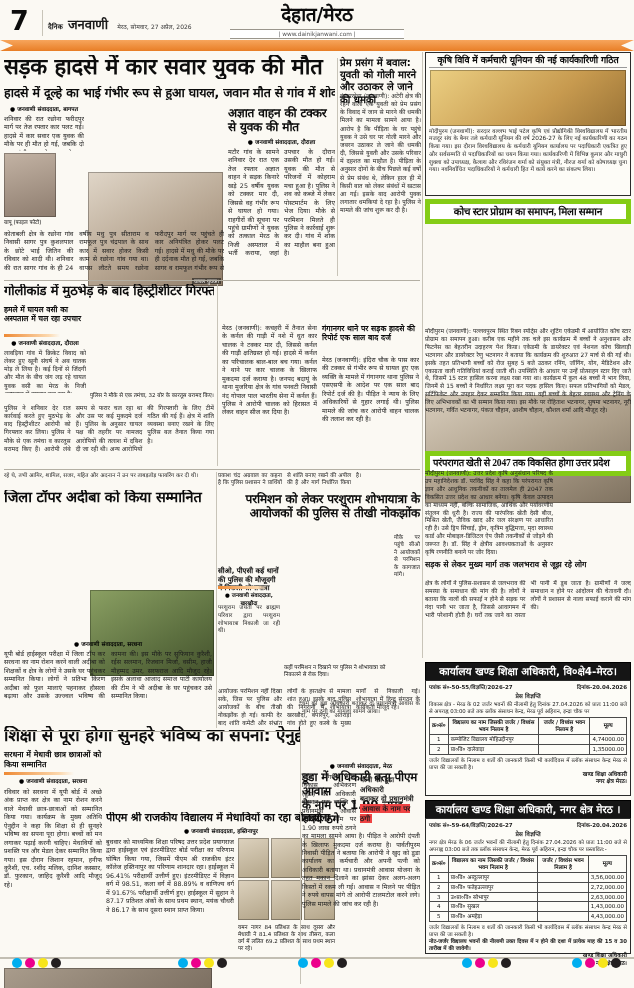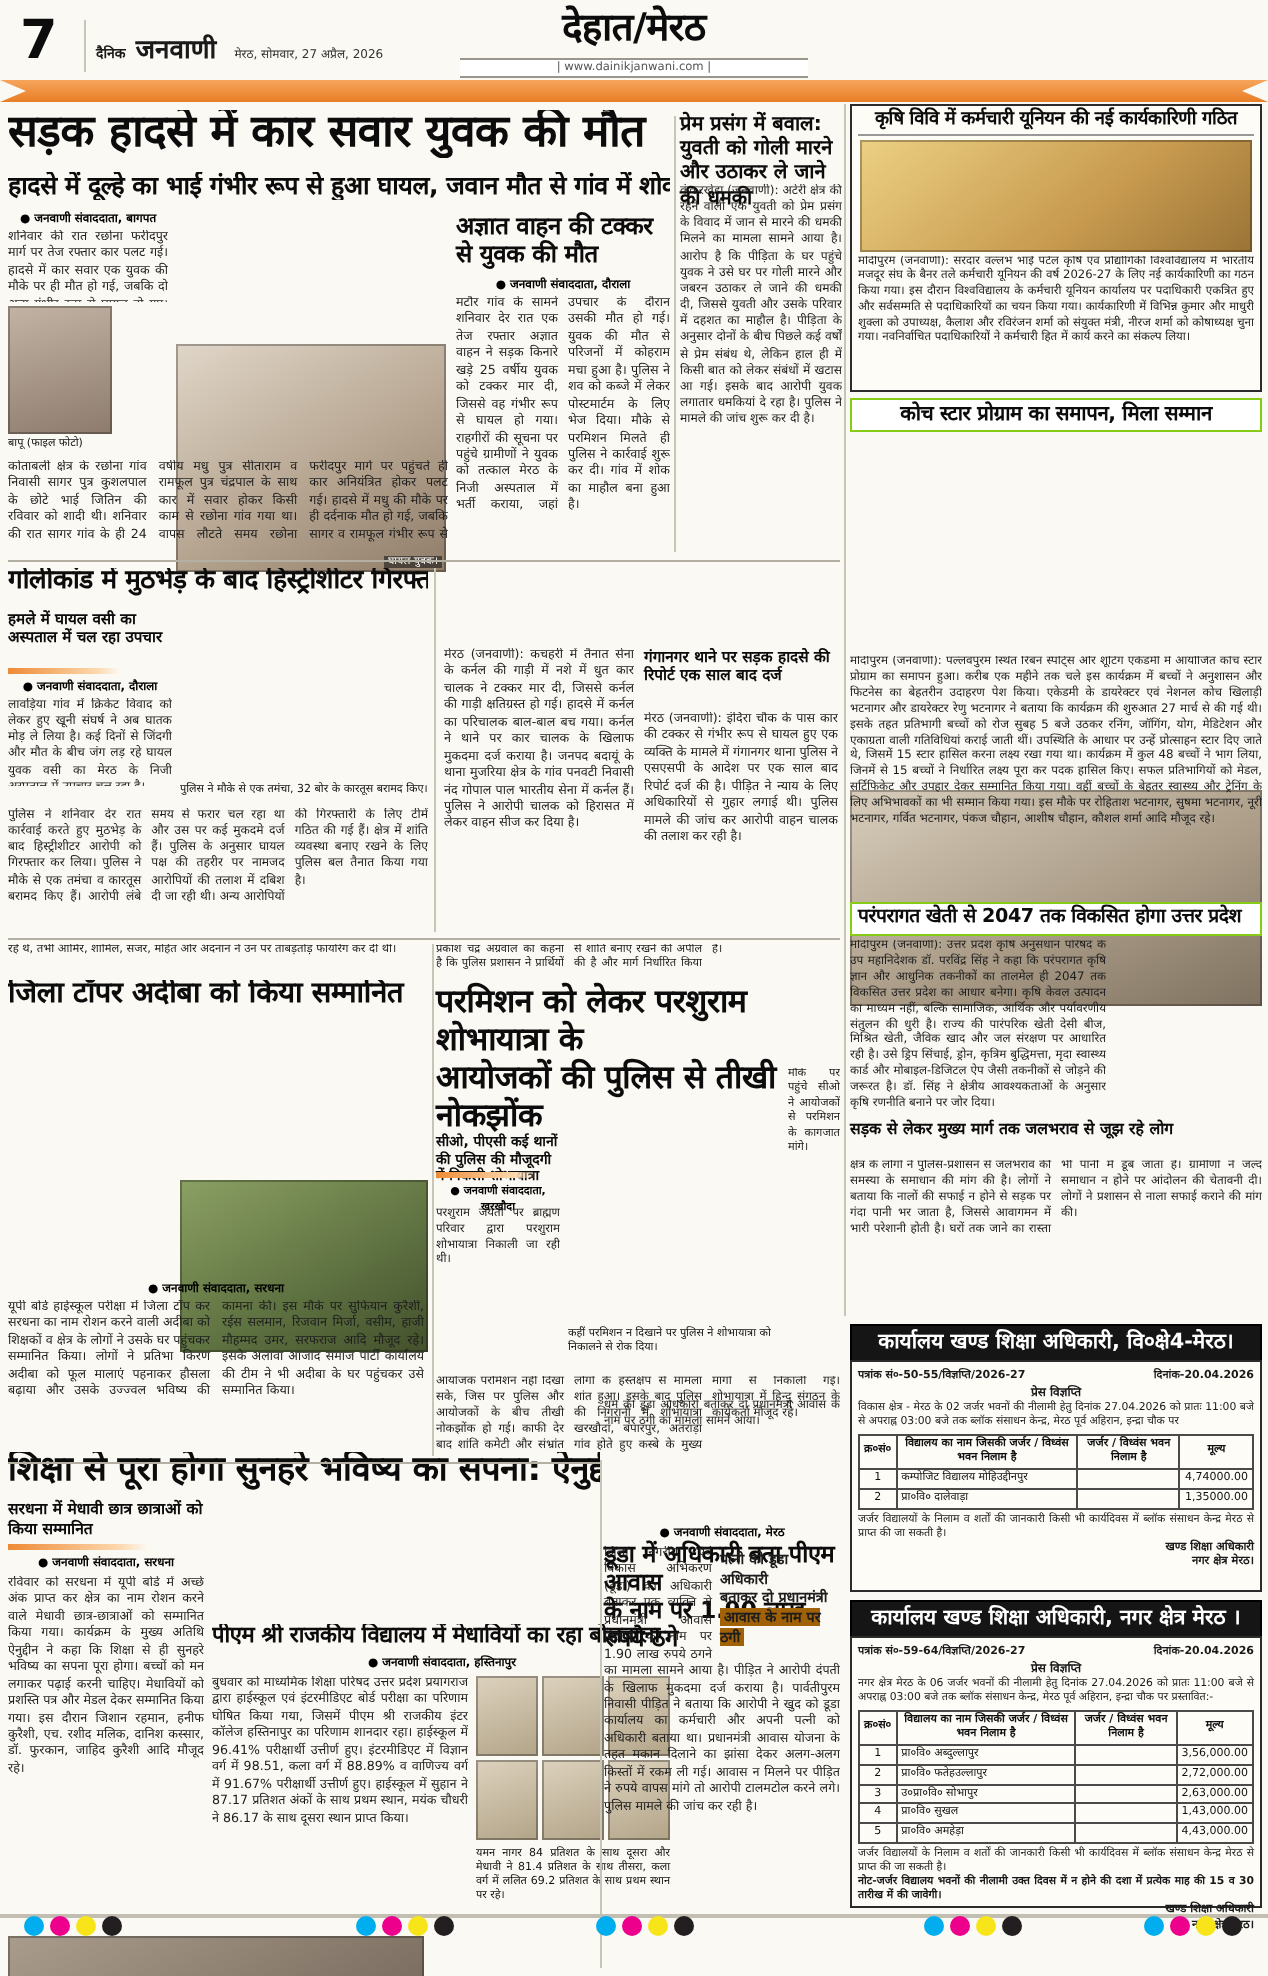--- a/index.html
+++ b/index.html
@@ -23,23 +23,23 @@
         line-height:17px;border:1px solid #000;box-sizing:border-box;}
   .gt{width:100%;border-collapse:collapse;font-size:5.5px;color:#0f0f0f;margin:2px 0;}
   .gt th,.gt td{border:1px solid #4a4a4a;padding:1px 2px;font-weight:400;text-align:left;line-height:1.25;}
   .gt th{font-weight:700;text-align:center;}
   .gt td:first-child{text-align:center;}
   .gt td:last-child{text-align:right;}
   .refrow{display:flex;justify-content:space-between;font-size:5.5px;font-weight:700;}
   .press{text-align:center;font-size:6px;font-weight:700;margin:1px 0;}
   .tnote{font-size:5.4px;line-height:1.3;text-align:justify;}
   .tsign{font-size:5.7px;font-weight:700;text-align:right;line-height:1.35;}
-  .headbox{border:1px solid #84cc16;background:#fff;box-sizing:border-box;}
+  .headbox{border:5px solid #84cc16;background:#fff;box-sizing:border-box;font-family:Liberation Serif, serif;}
   .fbox{float:right;width:60px;margin:2px 0 2px 4px;font-size:7.2px;font-weight:700;line-height:1.35;text-align:left;}
-  .green{background:#a16207;padding:0 2px;}
+  .green{background:#ef4444;padding:0 2px;}
   .dot{width:10px;height:10px;border-radius:50%;display:inline-block;margin-right:3px;vertical-align:middle;}
   .regline{position:absolute;top:957px;left:0;width:634px;height:2px;background:#c2beb2;}
   .mgrid{display:grid;grid-template-columns:repeat(3,31px);grid-auto-rows:40px;gap:2px;}
   .mug{box-shadow:inset 0 0 0 1px rgba(0,0,0,.3);background:linear-gradient(160deg,#ddd2be,#b2a488);}
   .webline{border-top:1px solid #9a968c;border-bottom:1px solid #9a968c;text-align:center;
            font-size:5.8px;color:#555;padding:1px 0;background:#fff;}
   .ribbon{background:linear-gradient(180deg,#f7a55c,#e87e26);
           clip-path:polygon(0 0,100% 0,calc(100% - 13px) 50%,100% 100%,0 100%,13px 50%);}
 </style>
 </head>
@@ -104,21 +104,21 @@
   <div class="abs subh" style="left:425px;top:560px;width:206px;font-size:7.9px;">सड़क से लेकर मुख्य मार्ग तक जलभराव से जूझ रहे लोग</div>
   <div class="abs bt" style="left:425px;top:580px;width:206px;height:78px;font-size:5.9px;column-count:2;column-gap:5px;">क्षेत्र के लोगों ने पुलिस-प्रशासन से जलभराव की समस्या के समाधान की मांग की है। लोगों ने बताया कि नालों की सफाई न होने से सड़क पर गंदा पानी भर जाता है, जिससे आवागमन में भारी परेशानी होती है। घरों तक जाने का रास्ता भी पानी में डूब जाता है। ग्रामीणों ने जल्द समाधान न होने पर आंदोलन की चेतावनी दी। लोगों ने प्रशासन से नाला सफाई कराने की मांग की।</div>
 
   <div class="abs bt" style="left:4px;top:472px;width:208px;height:15px;font-size:5.7px;">रहे थे, तभी आमिर, शामिल, सजर, महित और अदनान ने उन पर ताबड़तोड़ फायरिंग कर दी थी।</div>
   <div class="abs hl nowrap" style="left:4px;top:490px;width:208px;font-size:14.5px;">जिला टॉपर अदीबा को किया सम्मानित</div>
   <div class="abs photo" style="left:4px;top:512px;width:208px;height:124px;background:linear-gradient(150deg,#a99c8c,#7e7163 55%,#5c5044);"></div>
   <div class="abs byline" style="left:4px;top:640px;width:208px;">● जनवाणी संवाददाता, सरधना</div>
   <div class="abs bt" style="left:4px;top:650px;width:208px;height:78px;column-count:2;column-gap:6px;">यूपी बोर्ड हाईस्कूल परीक्षा में जिला टॉप कर सरधना का नाम रोशन करने वाली अदीबा को शिक्षकों व क्षेत्र के लोगों ने उसके घर पहुंचकर सम्मानित किया। लोगों ने प्रतिभा किरण अदीबा को फूल मालाएं पहनाकर हौसला बढ़ाया और उसके उज्ज्वल भविष्य की कामना की। इस मौके पर सुफियान कुरैशी, रईस सलमान, रिजवान मिर्जा, वसीम, हाजी मौहम्मद उमर, सरफराज आदि मौजूद रहे। इसके अलावा आजाद समाज पार्टी कार्यालय की टीम ने भी अदीबा के घर पहुंचकर उसे सम्मानित किया।</div>
 
   <div class="abs bt" style="left:218px;top:472px;width:202px;height:16px;column-count:3;column-gap:5px;font-size:5.6px;">प्रकाश चंद्र अग्रवाल का कहना है कि पुलिस प्रशासन ने प्रार्थियों से शांति बनाए रखने की अपील की है और मार्ग निर्धारित किया है।</div>
-  <div class="abs hl" style="left:218px;top:492px;width:202px;font-size:16px;line-height:1.18;">
+  <div class="abs hl" style="left:218px;top:492px;width:202px;font-size:12px;line-height:1.18;text-align:right;">
     <div>परमिशन को लेकर परशुराम शोभायात्रा के</div>
     <div>आयोजकों की पुलिस से तीखी नोकझोंक</div>
   </div>
   <div class="abs subh" style="left:218px;top:536px;width:62px;font-size:7px;margin-top:31px;">सीओ, पीएसी कई थानों की पुलिस की मौजूदगी में निकली शोभायात्रा</div>
   <div class="abs orule" style="left:218px;top:586px;width:50px;"></div>
   <div class="abs byline" style="left:218px;top:591px;width:62px;font-size:5.5px;">● जनवाणी संवाददाता, खरखौदा</div>
   <div class="abs bt" style="left:218px;top:604px;width:62px;height:80px;font-size:5.8px;">परशुराम जयंती पर ब्राह्मण परिवार द्वारा परशुराम शोभायात्रा निकाली जा रही थी।</div>
 
   <div class="abs cap" style="left:284px;top:664px;width:106px;">कहीं परमिशन न दिखाने पर पुलिस ने शोभायात्रा को निकालने से रोक दिया।</div>
   <div class="abs bt" style="left:394px;top:534px;width:26px;height:148px;font-size:5.6px;">मौके पर पहुंचे सीओ ने आयोजकों से परमिशन के कागजात मांगे।</div>

